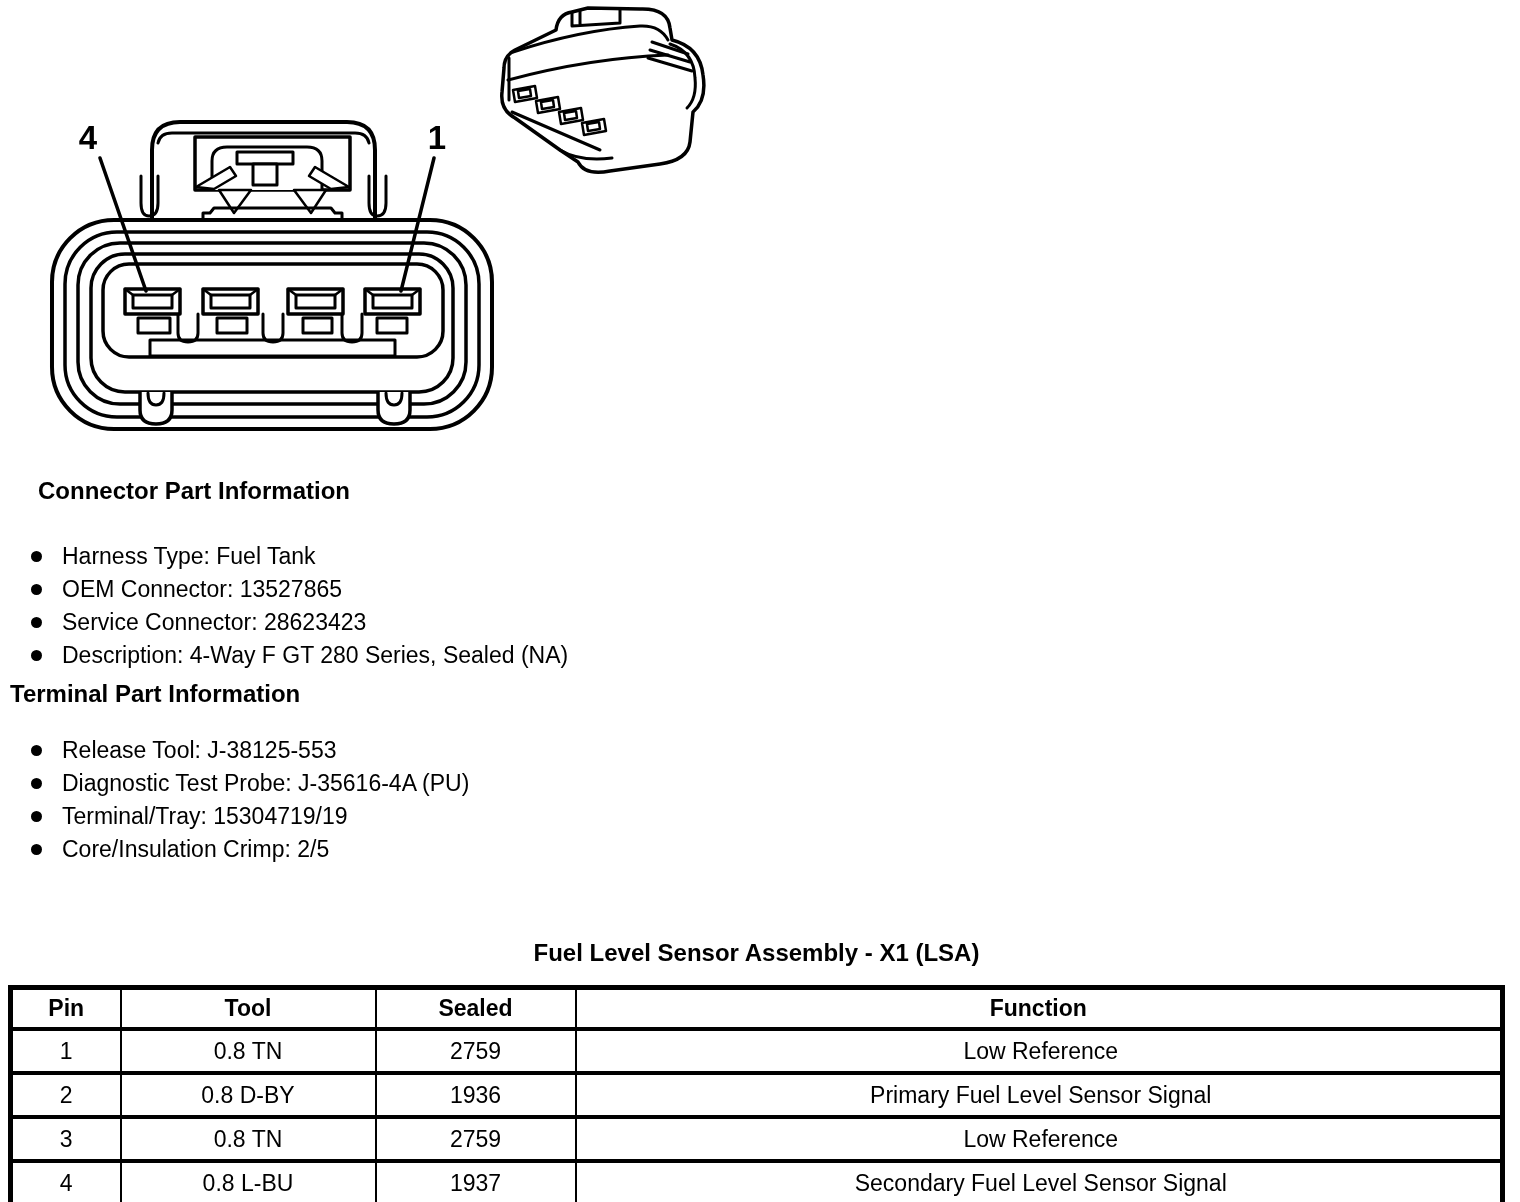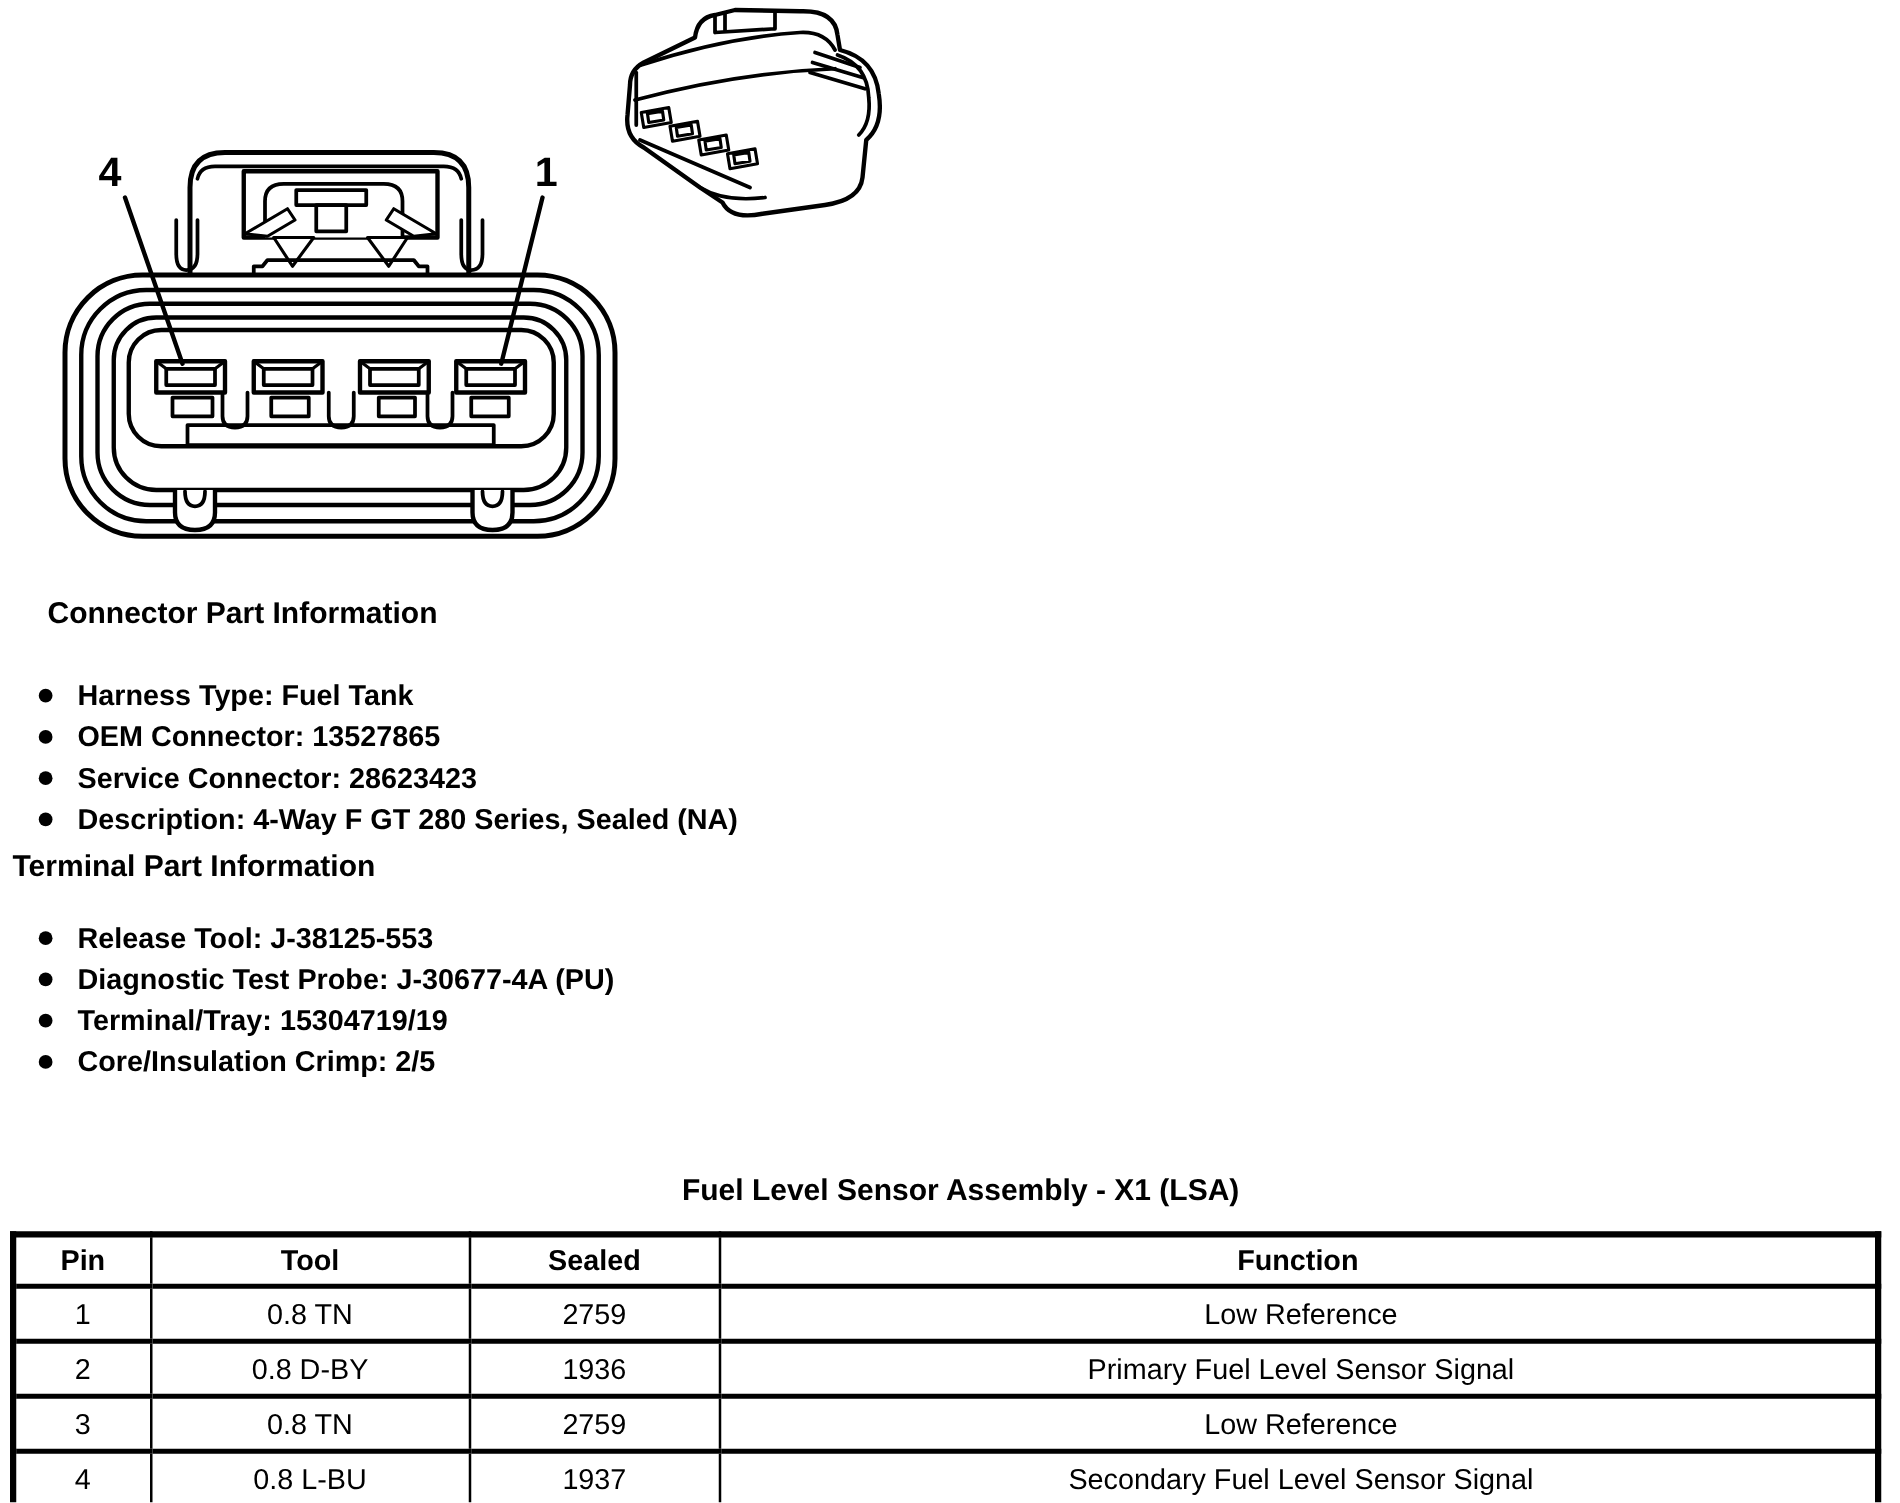--- a/index.html
+++ b/index.html
@@ -24,42 +24,41 @@
     font-weight: bold;
     line-height: 26px;
     white-space: nowrap;
   }
   .bullet-list {
     position: absolute;
     left: 31px;
     margin: 0;
     padding: 0;
     list-style: none;
-    font-weight: bold;
   }
   .bullet-list li {
     position: relative;
     padding-left: 31px;
     height: 33px;
     line-height: 33px;
     font-size: 23px;
     white-space: nowrap;
   }
   .bullet-list .bullet {
     position: absolute;
     left: 0;
     top: 11px;
     width: 11px;
     height: 11px;
     border-radius: 50%;
     background: #000;
   }
   .table-title {
     position: absolute;
-    left: 20px;
+    left: 8px;
     top: 939px;
     width: 1497px;
     text-align: center;
     font-size: 24px;
     font-weight: bold;
     white-space: nowrap;
   }
   table.pinout {
     position: absolute;
     left: 8px;
@@ -179,21 +178,21 @@
     <li><span class="bullet"></span><span>Harness Type: Fuel Tank</span></li>
     <li><span class="bullet"></span><span>OEM Connector: 13527865</span></li>
     <li><span class="bullet"></span><span>Service Connector: 28623423</span></li>
     <li><span class="bullet"></span><span>Description: 4-Way F GT 280 Series, Sealed (NA)</span></li>
   </ul>
 
   <div class="section-heading" style="top:681px;">Terminal Part Information</div>
 
   <ul class="bullet-list" style="top:734px;">
     <li><span class="bullet"></span><span>Release Tool: J-38125-553</span></li>
-    <li><span class="bullet"></span><span>Diagnostic Test Probe: J-30677-4A (PU)</span></li>
+    <li><span class="bullet"></span><span>Diagnostic Test Probe: J-35616-4A (PU)</span></li>
     <li><span class="bullet"></span><span>Terminal/Tray: 15304719/19</span></li>
     <li><span class="bullet"></span><span>Core/Insulation Crimp: 2/5</span></li>
   </ul>
 
   <div class="table-title">Fuel Level Sensor Assembly - X1 (LSA)</div>
 
   <table class="pinout">
     <colgroup>
       <col style="width:110px;">
         <col style="width:255px;">

